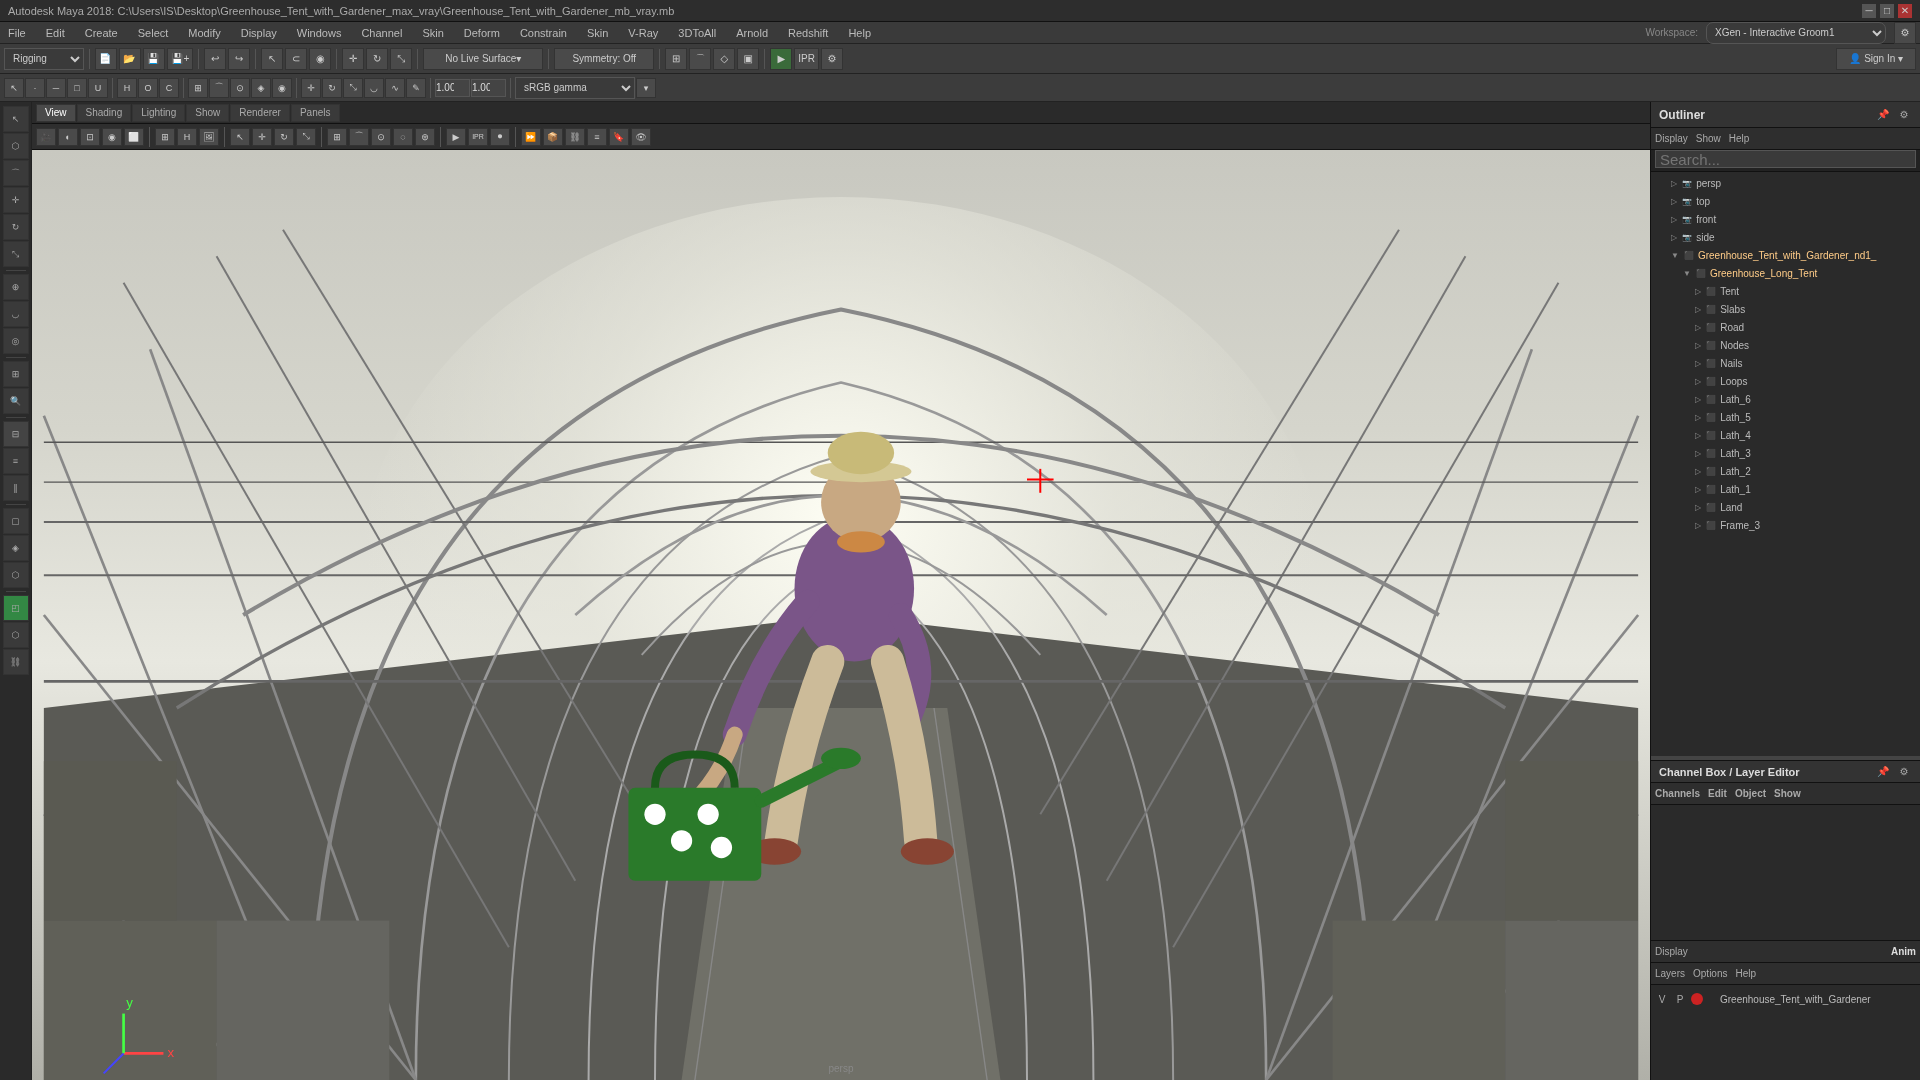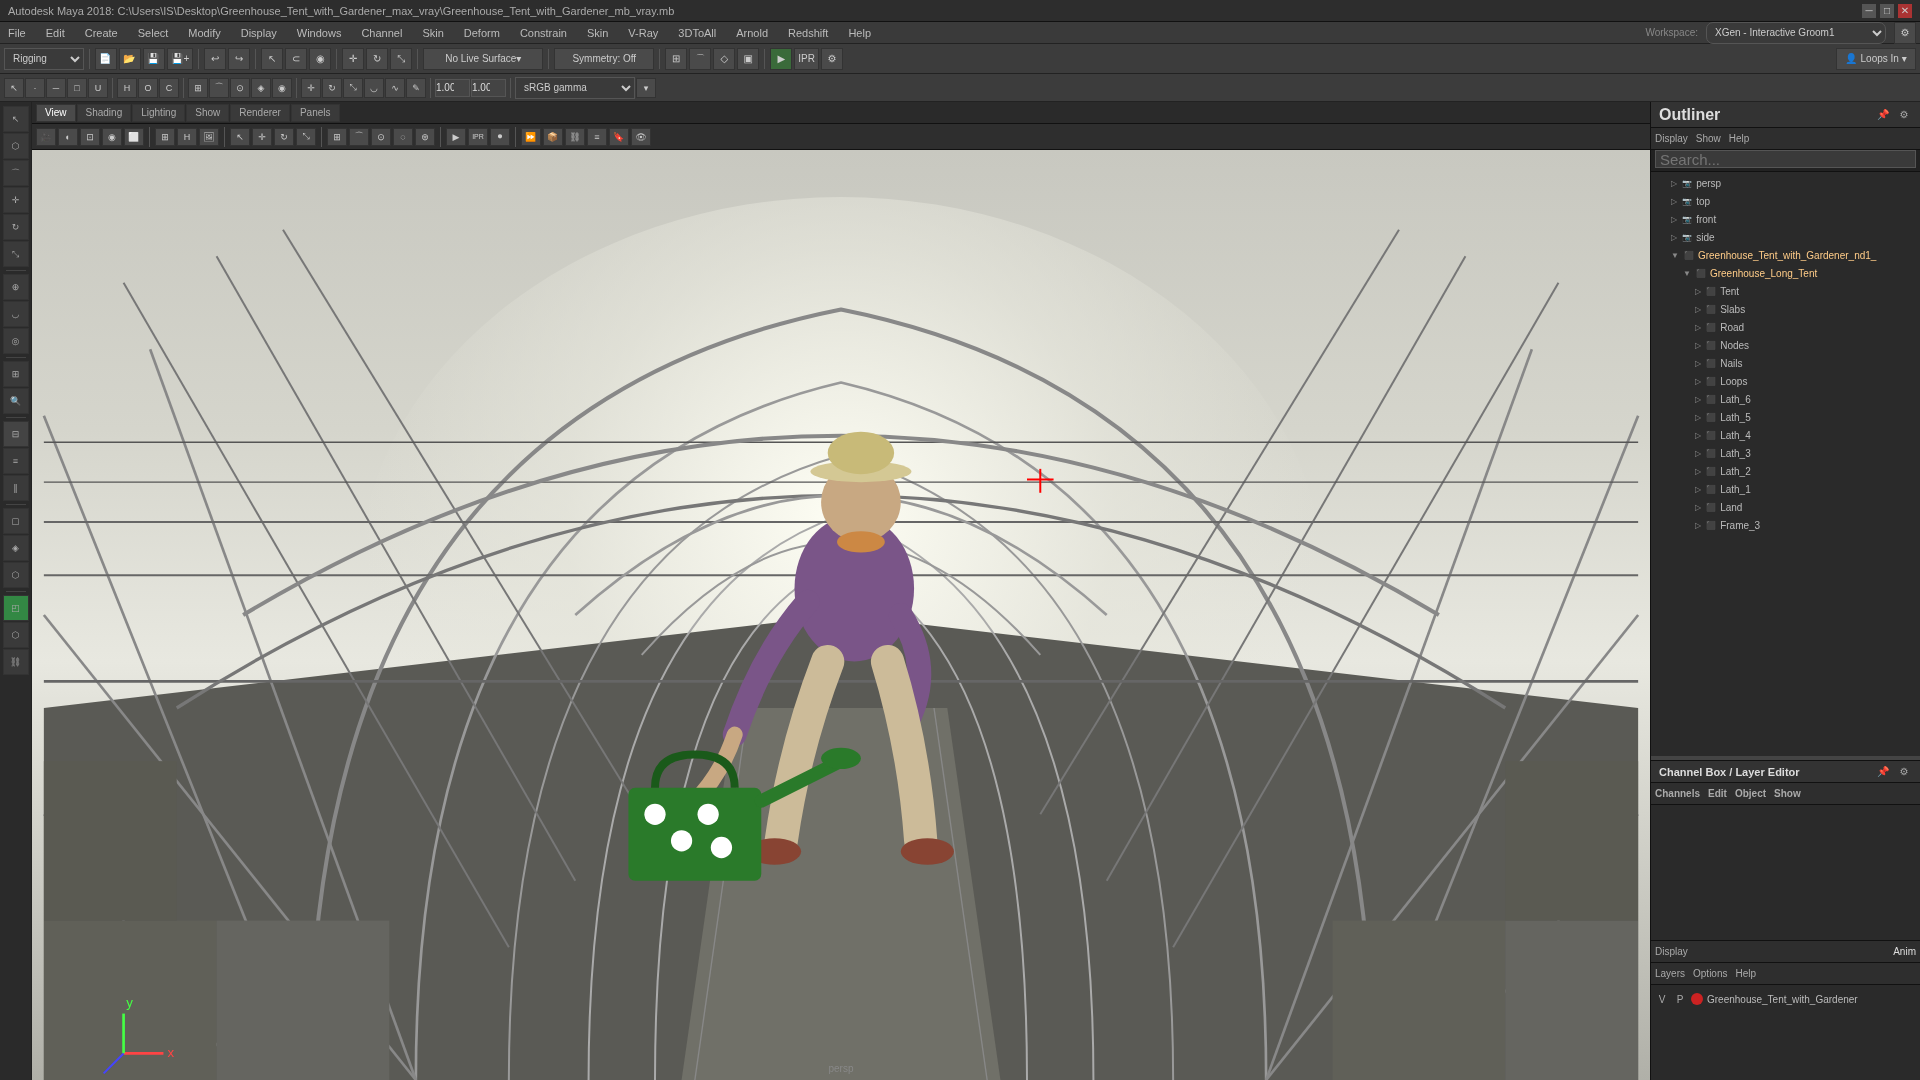--- a/index.html
+++ b/index.html
@@ -177,21 +177,21 @@
 
   <button class="toolbar-btn">⊞</button>
   <button class="toolbar-btn">⌒</button>
   <button class="toolbar-btn">◇</button>
   <button class="toolbar-btn">▣</button>
   <div class="toolbar-sep"></div>
   <button class="toolbar-btn" style="background:#3a6a3a;">▶</button>
   <button class="toolbar-btn">IPR</button>
   <button class="toolbar-btn">⚙</button>
   <div style="margin-left:auto; display:flex; align-items:center; gap:4px;">
-    <button class="toolbar-btn" style="width:80px;">👤 Loops In ▾</button>
+    <button class="toolbar-btn" style="width:80px;">👤 Sign In ▾</button>
   </div>
 </div>
 
 <div id="secondary-toolbar">
   <button class="stool-btn">↖</button>
   <button class="stool-btn">·</button>
   <button class="stool-btn">─</button>
   <button class="stool-btn">□</button>
   <button class="stool-btn">U</button>
   <div class="toolbar-sep"></div>
@@ -401,21 +401,21 @@
       </svg>
 
       <div style="position:absolute; bottom:6px; left:50%; transform:translateX(-50%); color:#888; font-size:10px;">persp</div>
     </div>
   </div>
 
   <div id="right-panel" style="width:270px; background:#2a2a2a; border-left:1px solid #111; display:flex; flex-direction:column; height:100%;">
 
     <div style="display:flex; flex-direction:column; flex:1; min-height:0;">
       <div id="outliner-header">
-        <span style="font-size:16px; font-weight:bold; color:#ddd;">Outliner</span>
+        <span style="font-size:12px; font-weight:bold; color:#ddd;">Outliner</span>
         <div id="outliner-icons">
           <button class="outliner-icon-btn">📌</button>
           <button class="outliner-icon-btn">⚙</button>
         </div>
       </div>
       <div id="outliner-tabs">
         <span class="outliner-tab">Display</span>
         <span class="outliner-tab">Show</span>
         <span class="outliner-tab">Help</span>
       </div>
@@ -544,30 +544,30 @@
         <span class="cb-tab">Object</span>
         <span class="cb-tab">Show</span>
       </div>
 
       <div style="padding:8px; color:#666; font-size:10px; height:calc(100% - 44px);"></div>
     </div>
 
     <div id="layer-editor" style="height:140px; background:#2a2a2a; border-top:1px solid #111;">
       <div id="layer-header" style="height:22px; background:#2e2e2e; display:flex; align-items:center; padding:0 4px; gap:8px; border-bottom:1px solid #111;">
         <span class="layer-tab">Display</span>
-        <span class="layer-tab" style="color:#ddd; font-weight:normal;">Anim</span>
+        <span class="layer-tab" style="color:#ddd; font-weight:bold;">Anim</span>
       </div>
       <div id="layer-tabs" style="height:22px; background:#2e2e2e; display:flex; align-items:center; padding:0 4px; gap:8px; border-bottom:1px solid #111;">
         <span class="layer-tab">Layers</span>
         <span class="layer-tab">Options</span>
         <span class="layer-tab">Help</span>
       </div>
       <div id="layer-content" style="padding:4px; overflow-y:auto; height:calc(100% - 44px);">
         <div class="layer-row">
           <span class="layer-v">V</span>
           <span class="layer-p">P</span>
           <span class="layer-dot"></span>
-          <span style="font-size:10px; color:#bbb; margin-left:0;">Greenhouse_Tent_with_Gardener</span>
+          <span style="font-size:10px; color:#bbb; margin-left:13px;">Greenhouse_Tent_with_Gardener</span>
         </div>
       </div>
     </div>
   </div>
 </div>
 
 </body></html>

